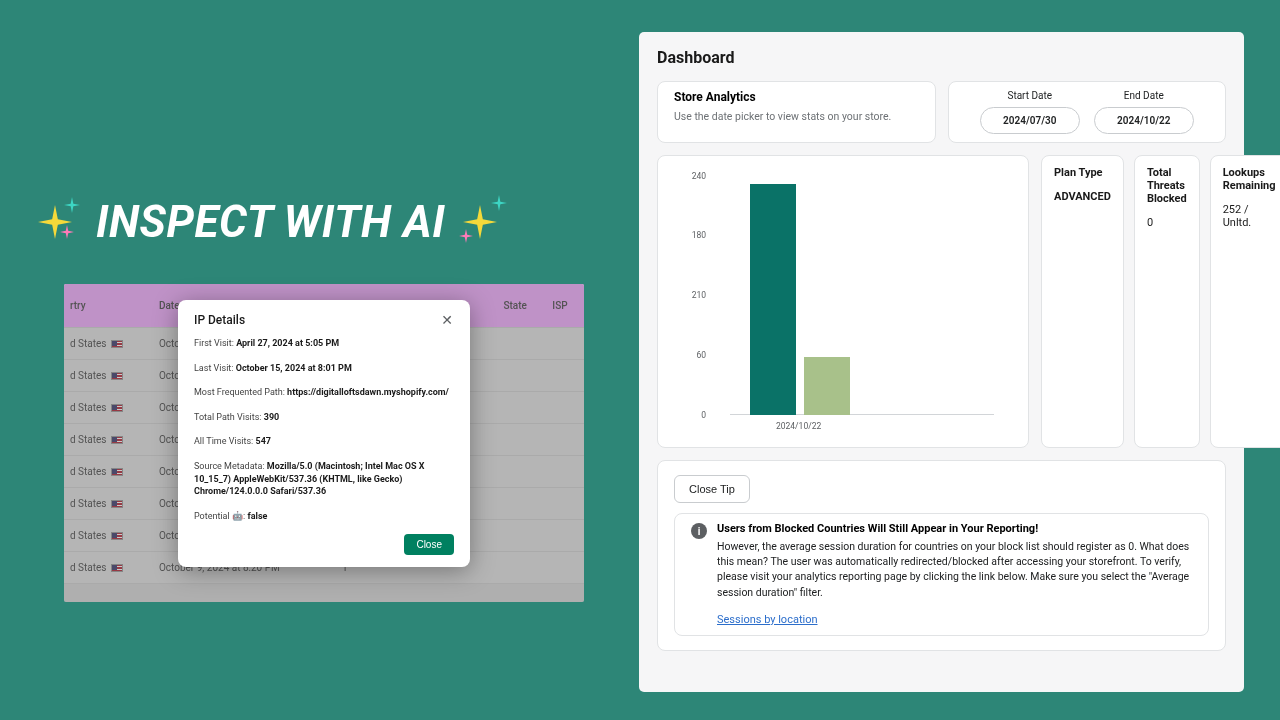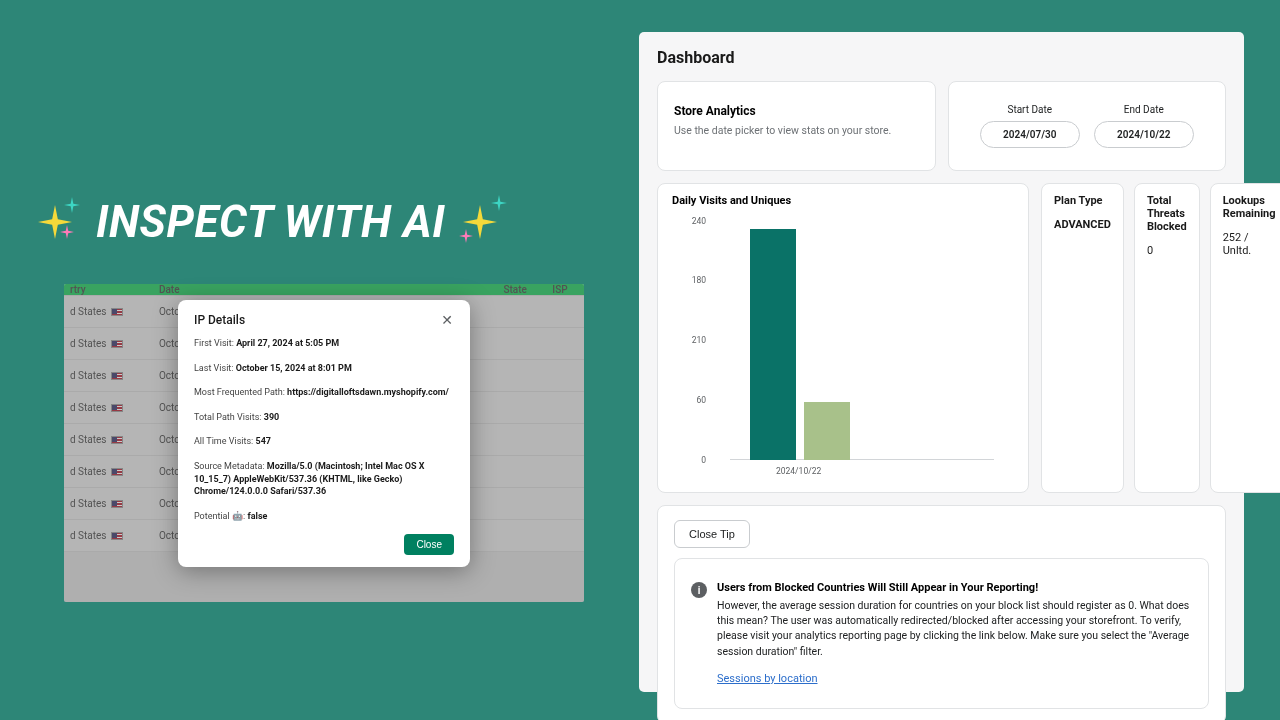--- a/index.html
+++ b/index.html
@@ -8,42 +8,42 @@
   
   .promo{position:absolute;left:30px;top:195px;width:580px;color:#fff;}
   .promo-title{display:flex;align-items:center;gap:12px;}
   .promo-title h1{font-size:44px;font-style:italic;font-weight:700;margin:0;letter-spacing:0.5px;}
   .sparkle-wrap{position:relative;width:54px;height:54px;}
   .sparkle-wrap svg{position:absolute;}
 
   
   .shot{position:absolute;left:64px;top:284px;width:520px;height:318px;background:#d7d7d7;border-radius:2px;overflow:hidden;}
   .shot-table{width:100%;font-size:10px;color:#4a4a4a;border-collapse:collapse;}
-  .shot-table th{background:#22c55e;text-align:left;padding:0 6px;font-weight:500;border-bottom:1px solid #cfcfcf;}
+  .shot-table th{background:#f0abfc;text-align:left;padding:16px 6px;font-weight:500;border-bottom:1px solid #cfcfcf;}
   .shot-table td{padding:10px 6px;border-bottom:1px solid #cfcfcf;background:#e1e1e1;white-space:nowrap;}
   .shot-dim{position:absolute;inset:0;background:rgba(100,100,100,0.35);}
   .flag{display:inline-block;width:12px;height:8px;margin-left:4px;vertical-align:middle;border:0.5px solid #999;background:linear-gradient(180deg,#b22234 0 14%,#fff 14% 28%,#b22234 28% 42%,#fff 42% 56%,#b22234 56% 70%,#fff 70% 84%,#b22234 84% 100%);position:relative;}
   .flag::before{content:"";position:absolute;left:0;top:0;width:5px;height:4.5px;background:#3c3b6e;}
 
   
   .modal{position:absolute;left:178px;top:300px;width:292px;background:#fff;border-radius:8px;box-shadow:0 4px 24px rgba(0,0,0,0.35);padding:13px 16px 12px 16px;}
   .modal-header{display:flex;justify-content:space-between;align-items:center;margin-bottom:10px;}
   .modal-title{font-size:12px;font-weight:500;color:#1a1a1a;}
   .modal-close{width:14px;height:14px;cursor:pointer;display:flex;align-items:center;justify-content:center;color:#5c5f62;font-size:14px;}
   .modal-row{font-size:9px;color:#444;margin-bottom:12px;line-height:1.4;}
   .modal-row .lbl{font-weight:400;}
   .modal-row .val{font-weight:700;color:#1a1a1a;}
   .modal-footer{display:flex;justify-content:flex-end;margin-top:4px;}
   .btn-close{background:#008060;color:#fff;border:none;padding:5px 12px;border-radius:4px;font-size:10px;font-weight:500;cursor:pointer;}
 
   
   .dash{position:absolute;left:639px;top:32px;width:605px;height:660px;background:#f6f6f7;border-radius:5px;padding:0;}
   .dash-inner{padding:16px 18px;}
   .dash-h{font-size:16px;font-weight:700;color:#1a1a1a;margin:0 0 14px 0;}
-  .card{background:#fff;border:1px solid #e1e3e5;border-radius:8px;padding:22px 16px;}
+  .card{background:#fff;border:1px solid #e1e3e5;border-radius:8px;padding:8px 16px;}
   .row-top{display:flex;gap:12px;margin-bottom:12px;}
   .card-left{flex:1;}
   .card-left h3{margin:0 0 6px 0;font-size:12px;font-weight:700;}
   .card-left p{margin:0;font-size:10.5px;color:#6d7175;line-height:1.4;}
   .card-right{flex:1;display:flex;gap:14px;justify-content:center;align-items:center;}
   .date-col{display:flex;flex-direction:column;align-items:center;gap:6px;}
   .date-lbl{font-size:10px;color:#202223;}
   .date-pill{border:1px solid #c9cccf;border-radius:18px;padding:7px 18px;font-size:10px;font-weight:600;color:#202223;cursor:pointer;min-width:100px;text-align:center;}
 
   .row-mid{display:flex;gap:12px;margin-bottom:12px;}
@@ -228,21 +228,20 @@
         </div>
         <div class="date-col">
           <span class="date-lbl">End Date</span>
           <div class="date-pill">2024/10/22</div>
         </div>
       </div>
     </div>
 
     <div class="row-mid">
       <div class="card chart-card">
-        <p class="chart-title">Daily Visits and Uniques</p>
         <div class="chart-box">
           <div class="y-tick" style="top:10px;">240</div>
           <div class="y-tick" style="top:69px;">180</div>
           <div class="y-tick" style="top:129px;">210</div>
           <div class="y-tick" style="top:189px;">60</div>
           <div class="y-tick" style="top:249px;">0</div>
           <div class="baseline"></div>
           <div class="plot">
             <div class="bar b1" style="height: 231.033px;"></div>
             <div class="bar b2" style="height: 57.7583px;"></div>

